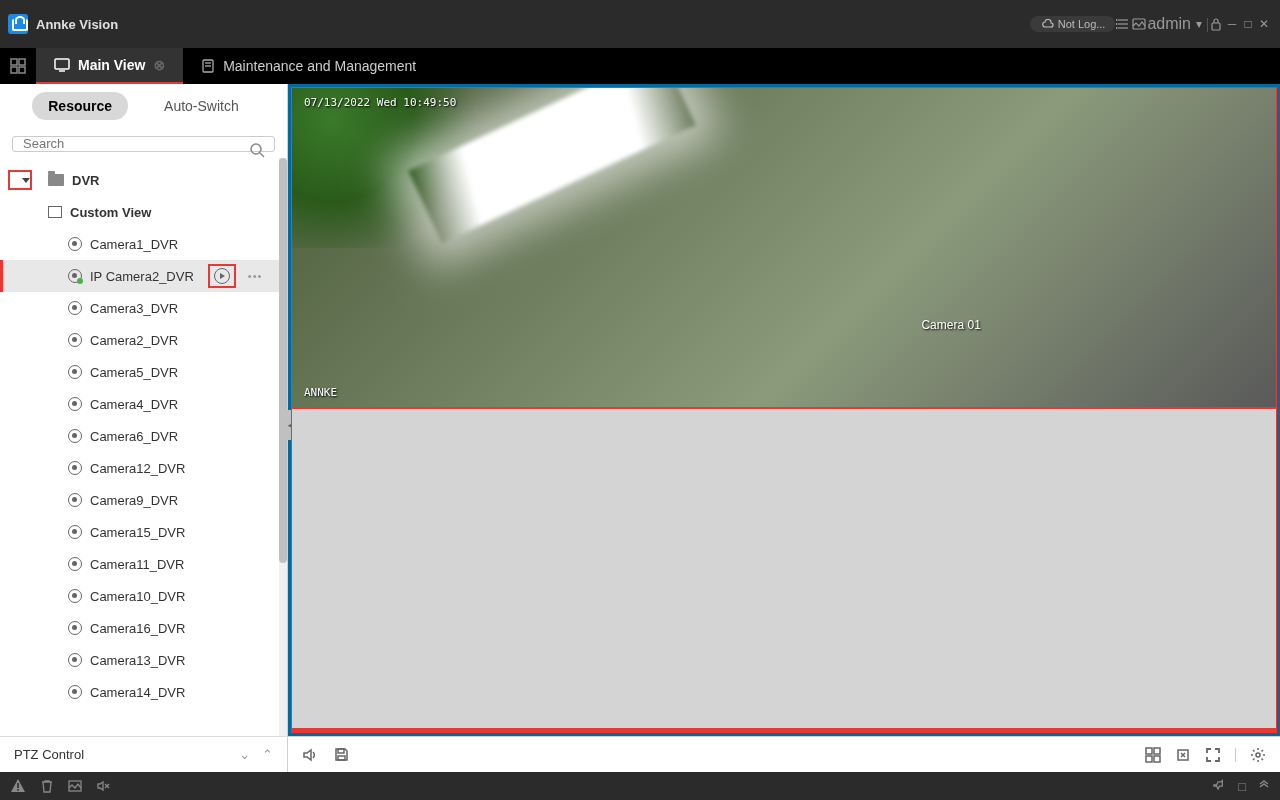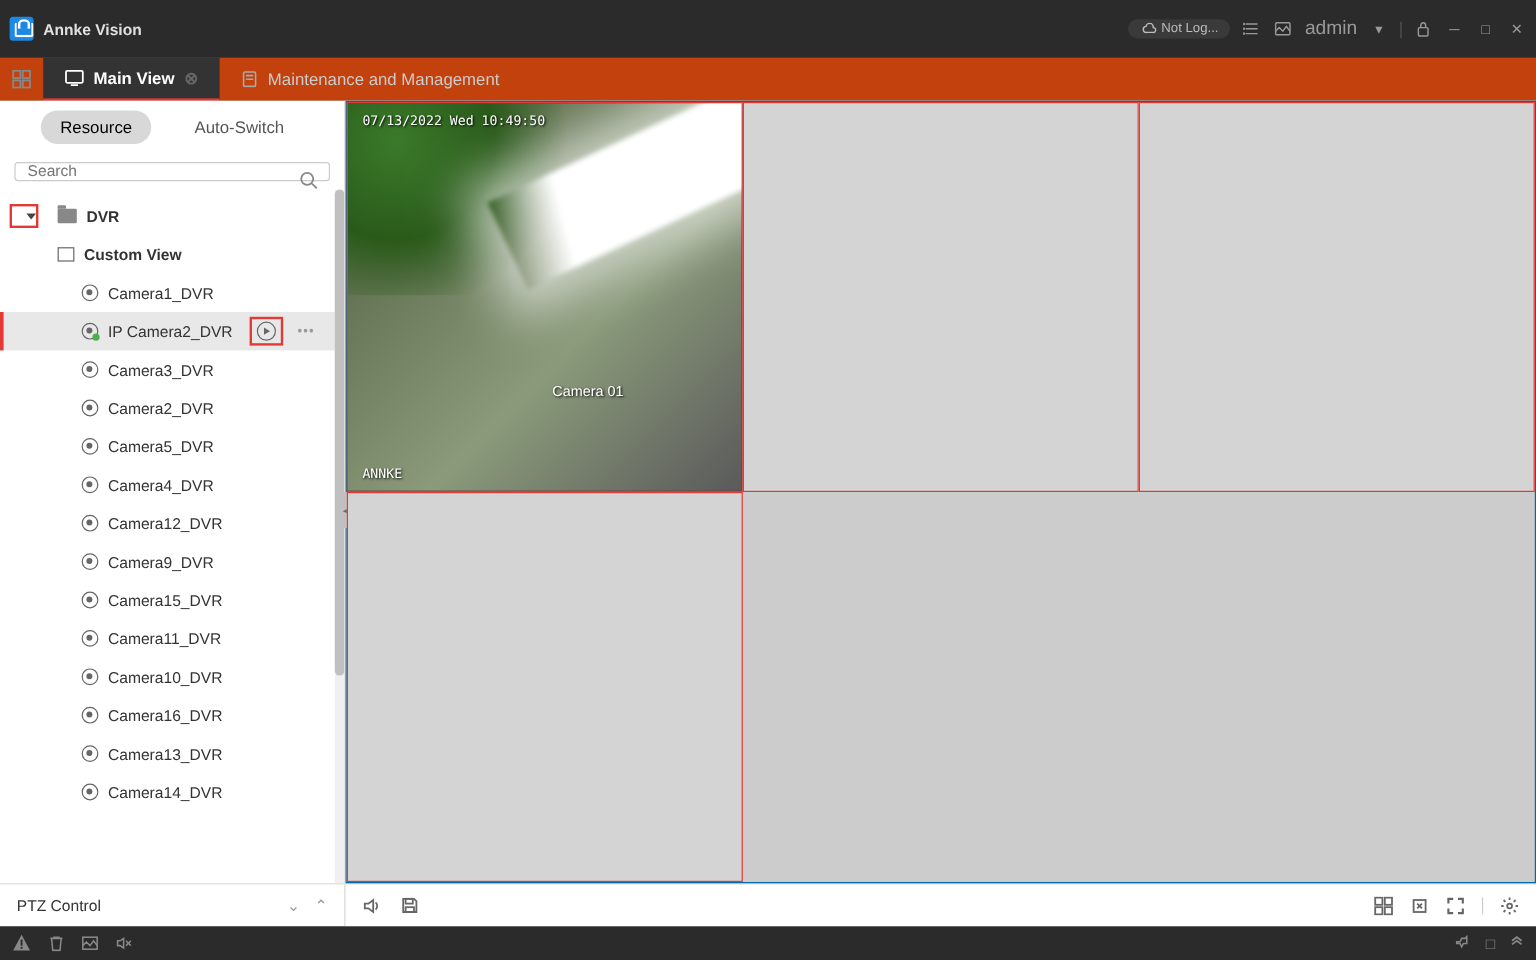--- a/index.html
+++ b/index.html
@@ -2,34 +2,34 @@
 <html><head>
 <meta charset="utf-8">
 <style>
 *{box-sizing:border-box;margin:0;padding:0;font-family:"Segoe UI",Arial,sans-serif}
 body{background:#1e1e1e;width:1280px;height:800px;overflow:hidden;display:flex;flex-direction:column}
 .titlebar{height:48px;background:#2b2b2b;display:flex;align-items:center;color:#e0e0e0;font-size:13px}
 .logo{width:20px;height:20px;margin:0 8px;background:#1e88e5;border-radius:3px;position:relative}
 .logo::before{content:"";position:absolute;top:5px;left:4px;width:12px;height:10px;border:2px solid #fff;border-radius:2px;border-top:none}
 .logo::after{content:"";position:absolute;top:2px;left:7px;width:6px;height:6px;border:2px solid #fff;border-bottom:none;border-radius:50% 50% 0 0}
 .app-title{font-weight:600}
-.titlebar-right{margin-left:auto;display:flex;align-items:flex-end;gap:10px;padding-right:8px}
+.titlebar-right{margin-left:auto;display:flex;align-items:flex-end;gap:0;padding-right:8px}
 .status-chip{background:#3a3a3a;border-radius:10px;padding:2px 10px;font-size:11px;color:#bbb;display:flex;align-items:center;gap:4px}
 .tb-icon{width:16px;height:16px;display:inline-flex;align-items:center;justify-content:center;color:#999;cursor:pointer;font-size:12px}
 .divider-v{width:1px;height:14px;background:#555}
-.tabbar{height:36px;background:#c2410c;display:flex;align-items:stretch}
+.tabbar{height:36px;background:#000000;display:flex;align-items:stretch}
 .grid-icon{width:36px;display:flex;align-items:center;justify-content:center;color:#888;cursor:pointer}
 .tab{display:flex;align-items:center;padding:0 18px;color:#ccc;font-size:14px;cursor:pointer;gap:8px}
 .tab.active{background:#333;color:#fff;border-bottom:2px solid #e53935;font-weight:600}
 .tab-close{color:#666;font-size:14px}
 .content{flex:1;display:flex;background:#fff;min-height:0}
 .sidebar{width:288px;background:#fff;border-right:1px solid #d0d0d0;display:flex;flex-direction:column}
 .side-tabs{height:44px;display:flex;align-items:center;justify-content:center;gap:20px;font-size:14px}
 .side-tab{color:#555;padding:6px 16px;border-radius:14px;cursor:pointer}
-.side-tab.active{background:#d8d8d8;color:#000;font-weight:400}
+.side-tab.active{background:#d8d8d8;color:#000;font-weight:700}
 .search-wrap{padding:6px 12px}
 .search{width:100%;height:16px;border:1px solid #ccc;border-radius:3px;padding:0 34px 0 10px;font-size:13px}
 .search-box{position:relative}
 .search-ic{position:absolute;right:10px;top:8px;color:#888}
 .tree{flex:1;overflow-y:auto;padding-top:6px;position:relative}
 .tree-item{display:flex;align-items:center;height:32px;font-size:13px;color:#333;cursor:pointer;padding-left:14px;gap:8px}
 .tree-item.level1{padding-left:48px;font-weight:600}
 .tree-item.level2{padding-left:68px}
 .tree-item.selected{background:#e8e8e8;border-left:3px solid #e53935;padding-left:65px}
 .cam-icon{width:14px;height:14px;border:1.5px solid #666;border-radius:50%;position:relative;flex-shrink:0}
@@ -42,21 +42,21 @@
 .play-btn-box{border:2px solid #e53935;padding:2px 4px;display:flex;align-items:center;margin-left:6px}
 .play-circle{width:16px;height:16px;border:1.5px solid #666;border-radius:50%;display:flex;align-items:center;justify-content:center}
 .play-circle::after{content:"";width:0;height:0;border-top:3px solid transparent;border-bottom:3px solid transparent;border-left:5px solid #666;margin-left:1px}
 .dots{color:#999;margin-left:4px;letter-spacing:1px;font-size:11px}
 .cv-icon{width:14px;height:12px;border:1.5px solid #666;position:relative}
 .scrollbar-track{position:absolute;right:0;top:0;width:8px;height:100%;background:#f0f0f0}
 .scrollbar-thumb{position:absolute;right:0;top:0;width:8px;height:70%;background:#c0c0c0;border-radius:4px}
 .ptz-bar{height:36px;border-top:1px solid #ddd;display:flex;align-items:center;padding:0 14px;font-size:13px;color:#333;gap:8px}
 .ptz-bar .chev{margin-left:auto;color:#999;cursor:pointer}
 .main-area{flex:1;display:flex;flex-direction:column;background:#ddd;min-width:0}
-.video-grid{flex:1;display:grid;grid-template-columns:1fr 1fr 1fr;grid-template-rows:1fr 1fr;gap:0;background:#ccc;border:1px solid #0369a1;position:relative}
+.video-grid{flex:1;display:grid;grid-template-columns:1fr;grid-template-rows:1fr 1fr;gap:0;background:#ccc;border:3px solid #0369a1;position:relative}
 .cell{background:#d4d4d4;border:0.5px solid #e53935;position:relative;overflow:hidden}
 .cell.active{background:#3a3a3a}
 .feed{position:absolute;inset:0;background:linear-gradient(135deg,#4a5c3a 0%,#6a7a5a 30%,#8a9a7a 60%,#5a5a5a 100%);display:flex;flex-direction:column;justify-content:space-between;padding:8px 12px}
 .leaves{position:absolute;top:0;left:0;width:200px;height:160px;background:radial-gradient(circle at 20% 20%,#3a7a2a 0%,#2a5a1a 40%,transparent 70%)}
 .light{position:absolute;top:20px;left:120px;width:280px;height:80px;background:linear-gradient(100deg,transparent 0%,#fff 20%,#fff 80%,transparent 100%);transform:rotate(-25deg);filter:blur(2px);box-shadow:0 0 40px 20px rgba(255,255,255,0.6)}
 .feed-text{color:#fff;font-size:11px;font-family:monospace;text-shadow:1px 1px 2px #000;z-index:1}
 .feed-bottom{display:flex;justify-content:space-between;align-items:flex-end}
 .cam-label{position:absolute;right:30%;top:72%;color:#fff;font-size:12px;font-family:Liberation Sans, sans-serif;text-shadow:1px 1px 2px #000}
 .expand-handle{position:absolute;left:-6px;top:50%;width:12px;height:30px;background:#c0c0c0;border-radius:2px;display:flex;align-items:center;justify-content:center;color:#666;font-size:9px}
 .toolbar{height:36px;background:#fff;border-top:1px solid #d0d0d0;display:flex;align-items:center;padding:0 14px;gap:16px;color:#666}
@@ -193,20 +193,24 @@
             <span class="cam-icon"></span>
             <span>Camera2_DVR</span>
           </div>
           <div class="tree-item level2">
             <span class="cam-icon"></span>
             <span>Camera5_DVR</span>
           </div>
           <div class="tree-item level2">
             <span class="cam-icon"></span>
             <span>Camera4_DVR</span>
+          </div>
+          <div class="tree-item level2">
+            <span class="cam-icon"></span>
+            <span>Camera6_DVR</span>
           </div>
           <div class="tree-item level2">
             <span class="cam-icon"></span>
             <span>Camera12_DVR</span>
           </div>
           <div class="tree-item level2">
             <span class="cam-icon"></span>
             <span>Camera9_DVR</span>
           </div>
           <div class="tree-item level2">

